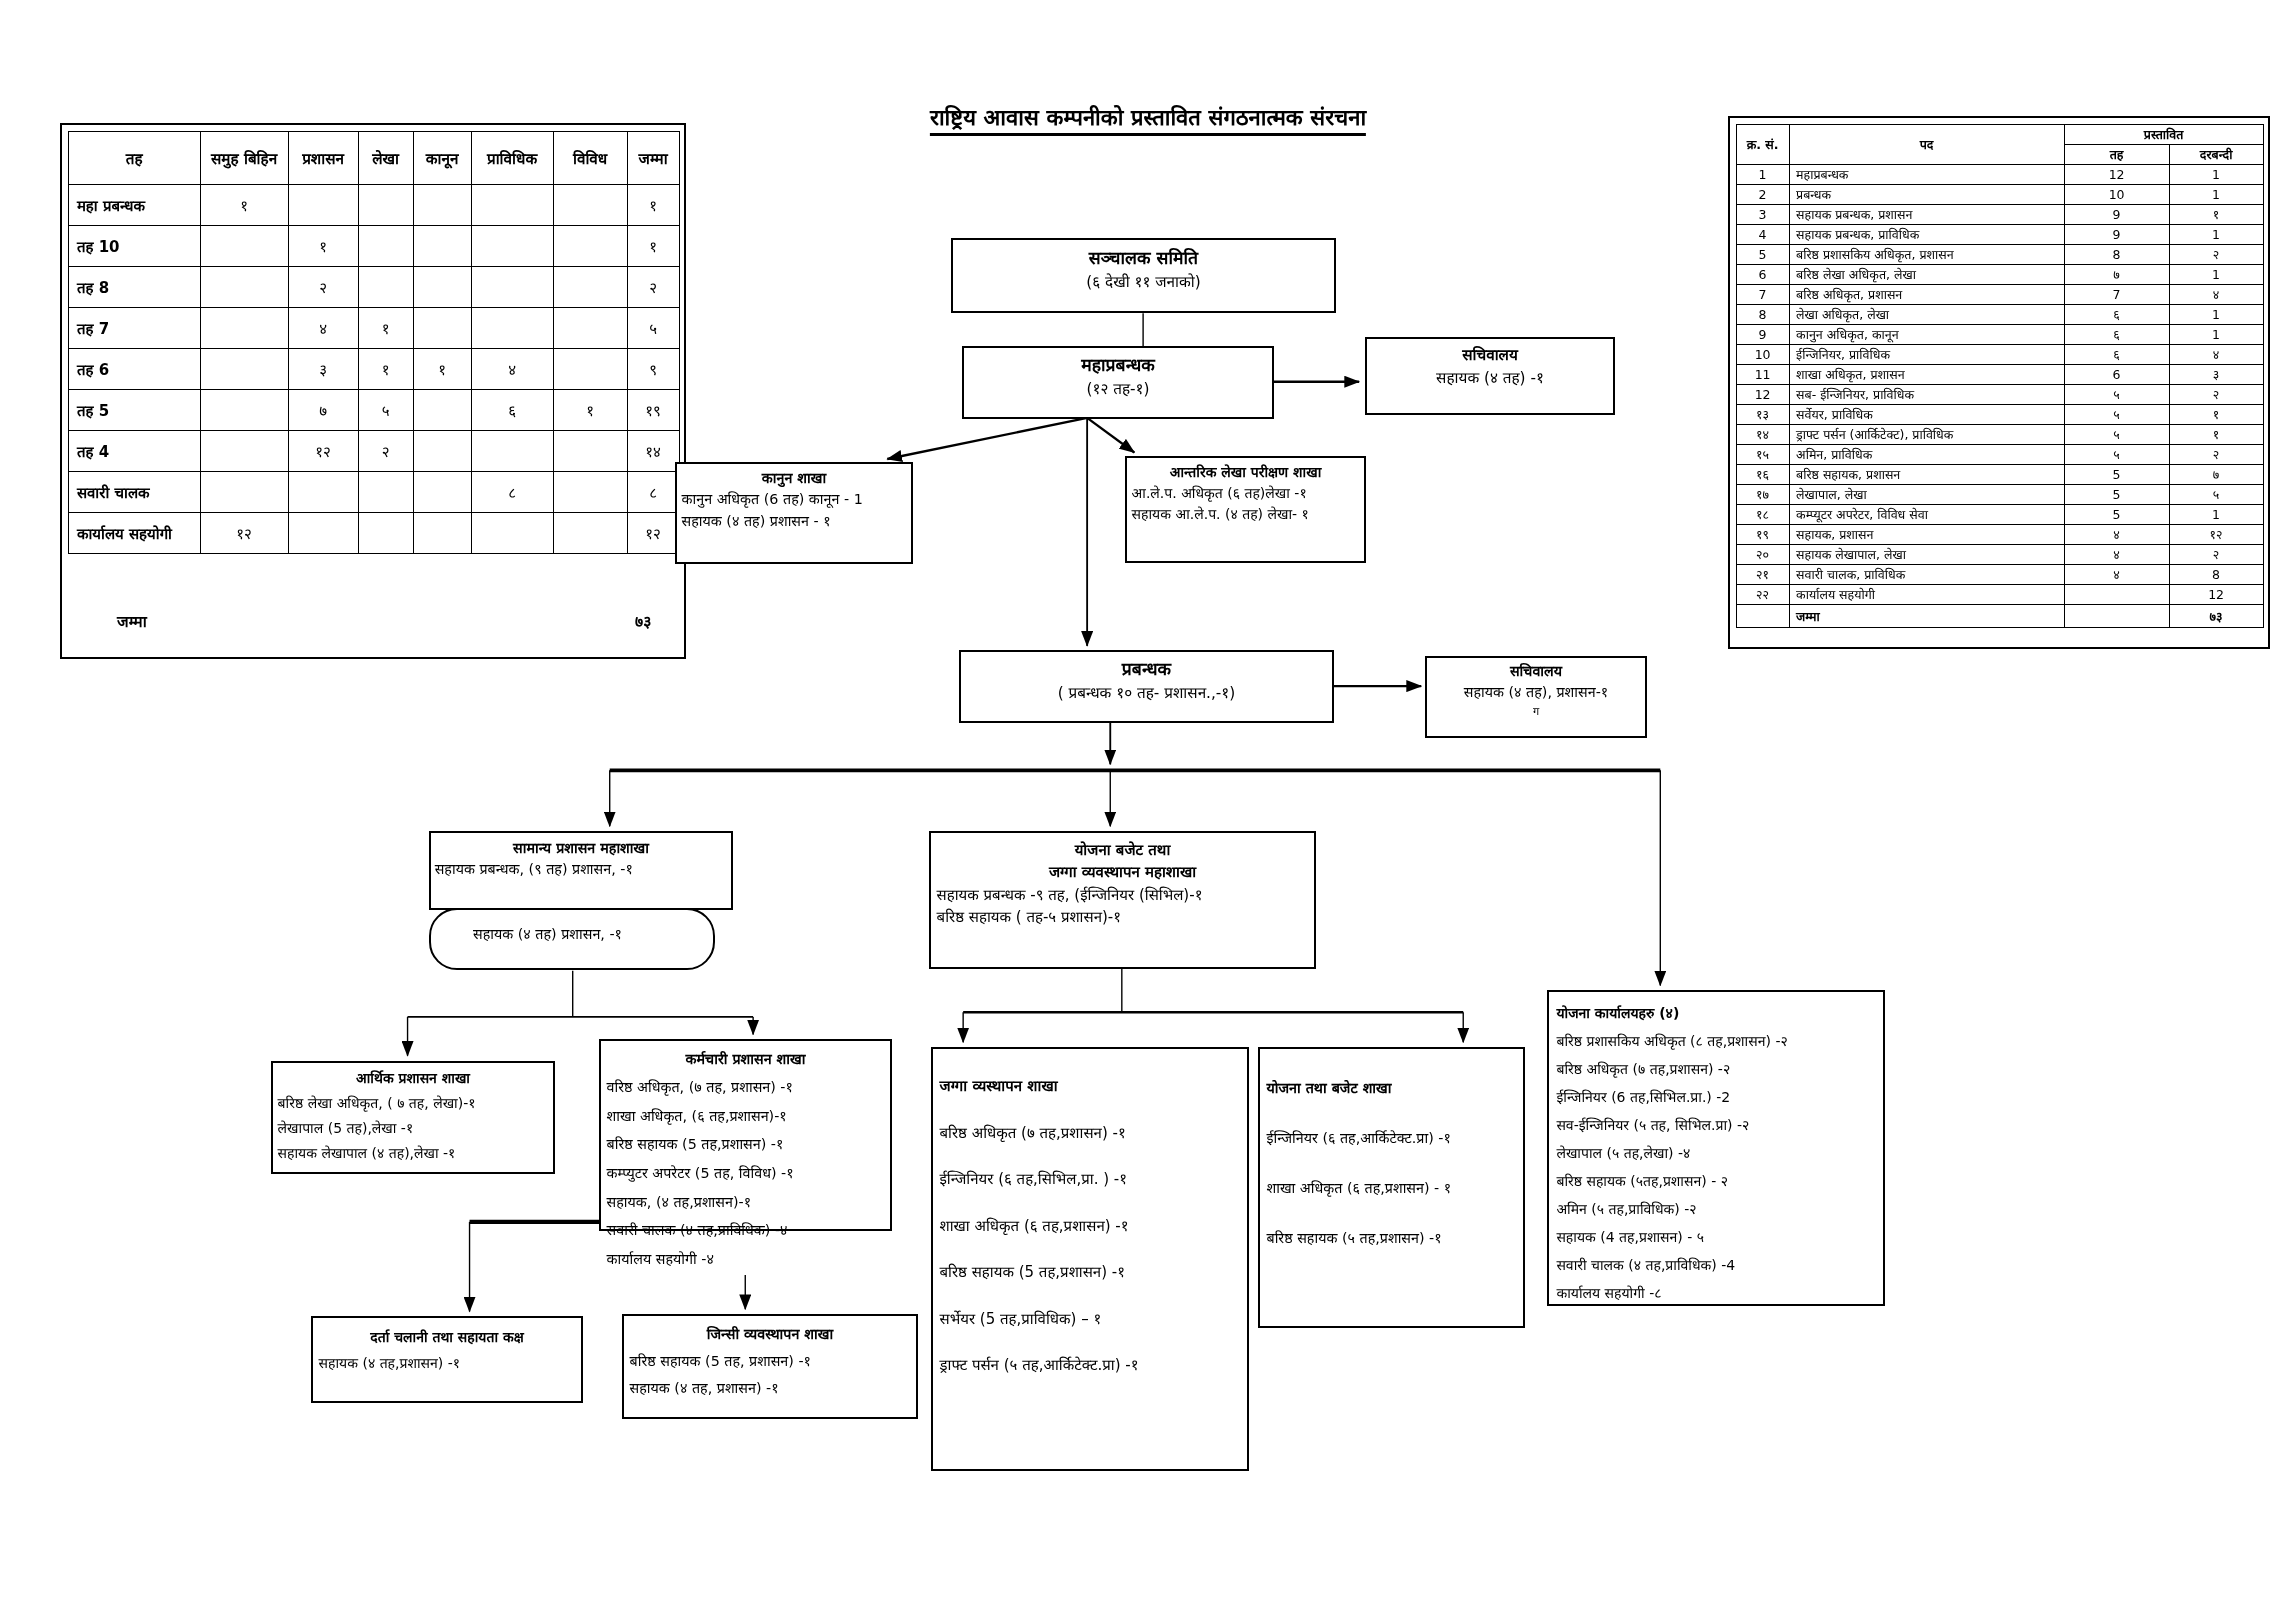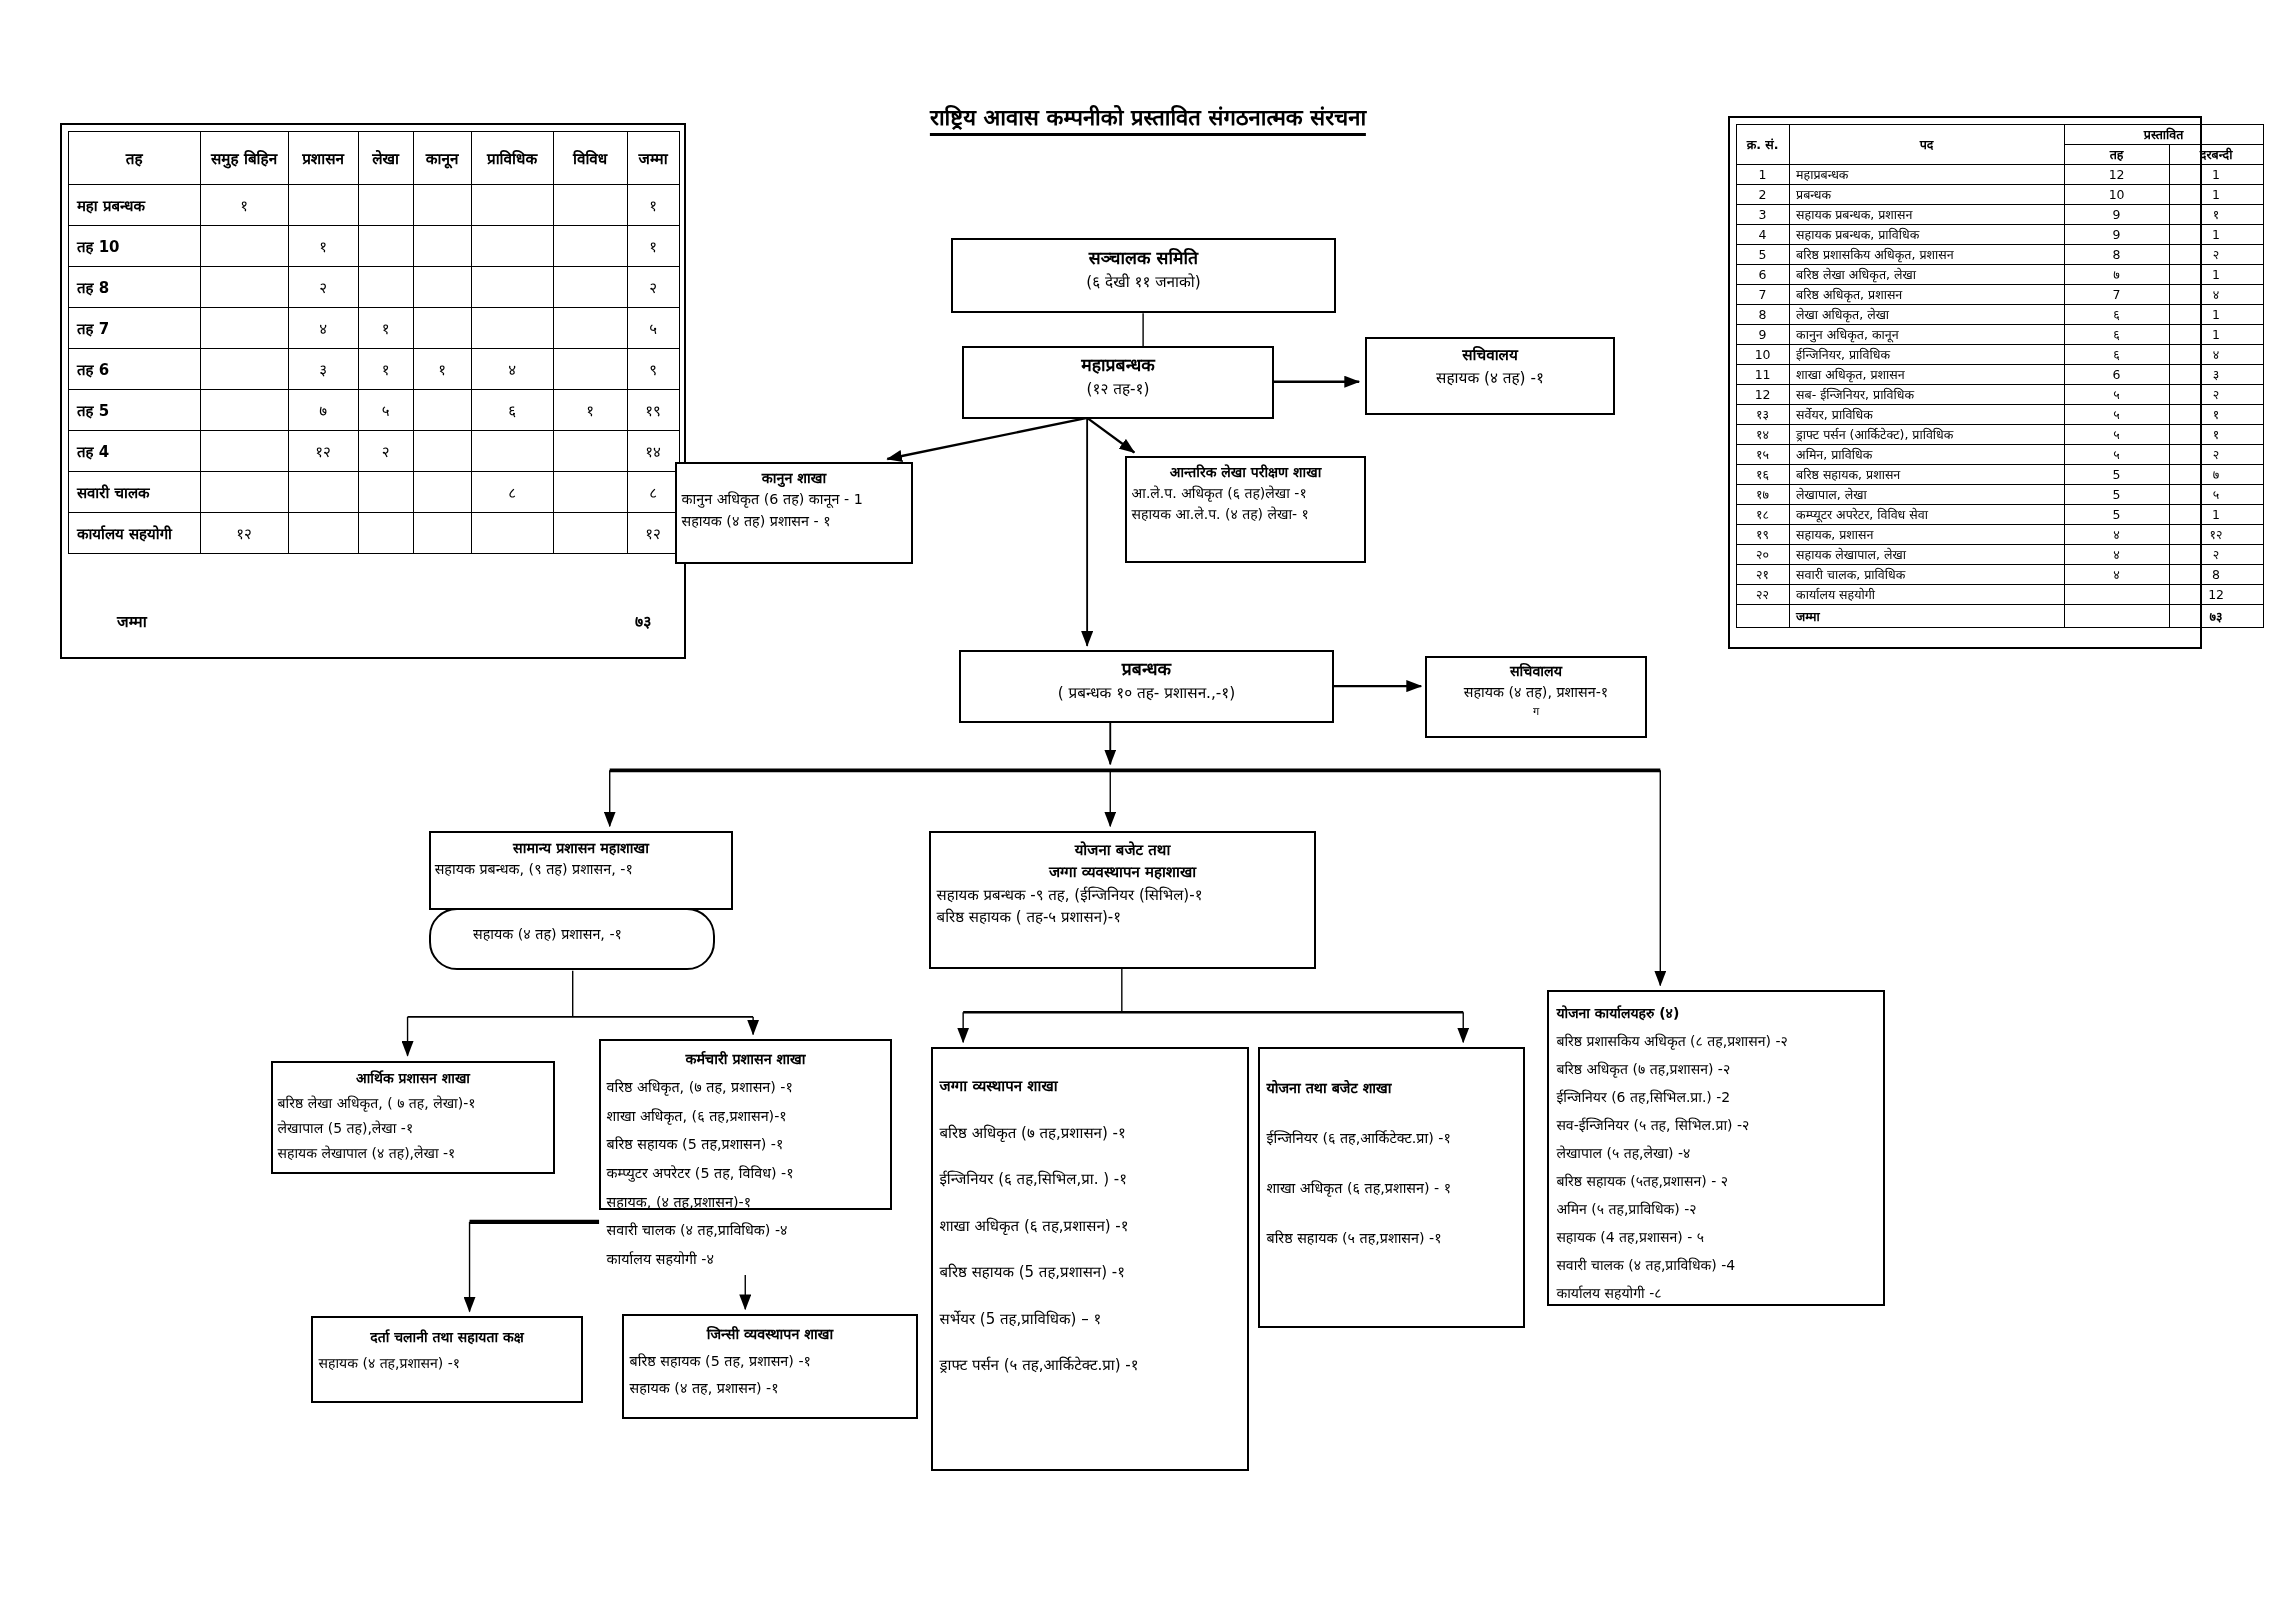--- a/index.html
+++ b/index.html
@@ -20,21 +20,21 @@
                    border:2.3px solid #000;box-sizing:border-box;}
   #left-table{position:absolute;left:5.6px;top:5.6px;width:612px;border-collapse:collapse;
               font-size:15px;}
   #left-table th,#left-table td{border:1.4px solid #000;text-align:center;vertical-align:middle;padding:0;}
   #left-table thead th{height:52px;font-weight:bold;font-size:15.3px;}
   #left-table tbody tr{height:41px;}
   #left-table td.lbl{text-align:left;padding-left:8.3px;font-weight:bold;margin-left:22px;}
   #lt-total-label{position:absolute;left:55px;top:485px;font-weight:bold;font-size:15.7px;}
   #lt-total-value{position:absolute;left:573px;top:485px;font-weight:bold;font-size:15.7px;}
   
-  #right-table-wrap{position:absolute;left:1728px;top:116px;width:474px;height:533px;
+  #right-table-wrap{position:absolute;left:1728px;top:116px;width:542px;height:533px;
                     border:2.3px solid #000;box-sizing:border-box;}
   #right-table{position:absolute;left:5.6px;top:5.6px;width:528px;border-collapse:collapse;font-size:12.5px;}
   #right-table th,#right-table td{border:1.4px solid #000;text-align:center;vertical-align:middle;padding:0;}
   #right-table thead th{font-weight:bold;height:19.4px;}
   #right-table tbody tr{height:20px;}
   #right-table td.pad{text-align:left;padding-left:6.5px;}
   #right-table tr.total td{font-weight:bold;height:22px;}
   
   #connectors{position:absolute;left:0;top:0;width:2295px;height:1623px;}
   
@@ -42,21 +42,21 @@
   #bx-mahaprabandhak{left:962px;top:346px;width:312px;height:73px;padding-top:3.7px;}
   #bx-sachiwalaya-top{left:1365px;top:337px;width:250px;height:78px;padding-top:4.6px;}
   #bx-kanun{left:675px;top:462px;width:238px;height:102px;padding:3.7px 4.6px;font-size:14.3px;}
   #bx-antarik{left:1125px;top:456px;width:241px;height:107px;padding:3.7px 4.6px;font-size:14px;}
   #bx-prabandhak{left:959px;top:650px;width:375px;height:73px;padding-top:3.7px;}
   #bx-sachiwalaya-mid{left:1425px;top:656px;width:222px;height:82px;padding-top:2.8px;font-size:14.3px;}
   #bx-samanya{left:429px;top:831px;width:304px;height:79px;padding:4.6px 3.7px;font-size:14.3px;}
   #bx-samanya-sub{left:429px;top:908px;width:286px;height:62px;padding:14px 0 0 42px;font-size:14.3px;border-radius:28px;}
   #bx-yojana-maha{left:929px;top:831px;width:387px;height:138px;padding:5.6px 5.6px;font-size:15px;}
   #bx-arthik{left:271px;top:1061px;width:284px;height:113px;padding:2.8px 4.6px;font-size:14px;line-height:1.8;}
-  #bx-karmachari{left:599px;top:1039px;width:293px;height:171px;padding:3.7px 5.6px;font-size:14.3px;line-height:2.0;}
+  #bx-karmachari{left:599px;top:1039px;width:293px;height:192px;padding:3.7px 5.6px;font-size:14.3px;line-height:2.0;}
   #bx-jagga{left:931px;top:1047px;width:318px;height:424px;padding:14px 6.5px;font-size:15px;line-height:3.1;}
   #bx-yojana-budget{left:1258px;top:1047px;width:267px;height:281px;padding:14px 6.5px;font-size:14.3px;line-height:3.5;}
   #bx-yojana-karyalaya{left:1547px;top:990px;width:338px;height:316px;padding:6.5px 7.4px;font-size:14px;line-height:2.0;}
   #bx-darta{left:311px;top:1316px;width:272px;height:87px;padding:5.6px 5.6px;font-size:14px;line-height:1.9;}
   #bx-jinsi{left:622px;top:1314px;width:296px;height:105px;padding:4.6px 5.6px;font-size:14.3px;line-height:1.9;}
 </style>
 </head>
 <body>
 
 <div id="canvas">

